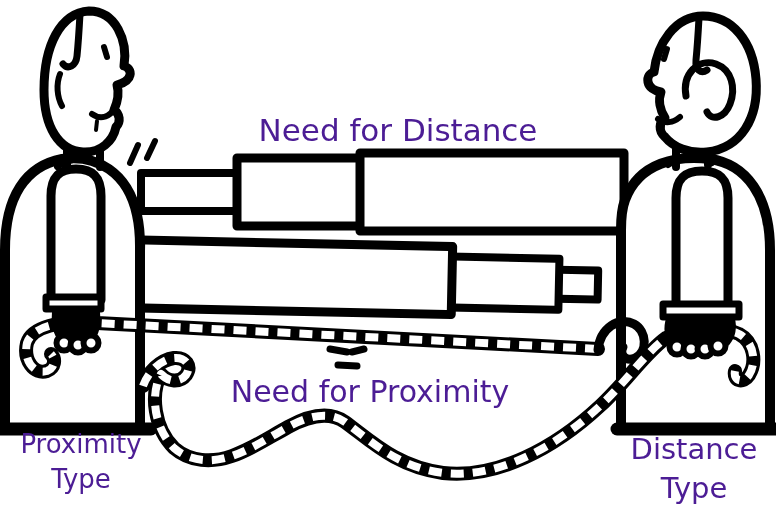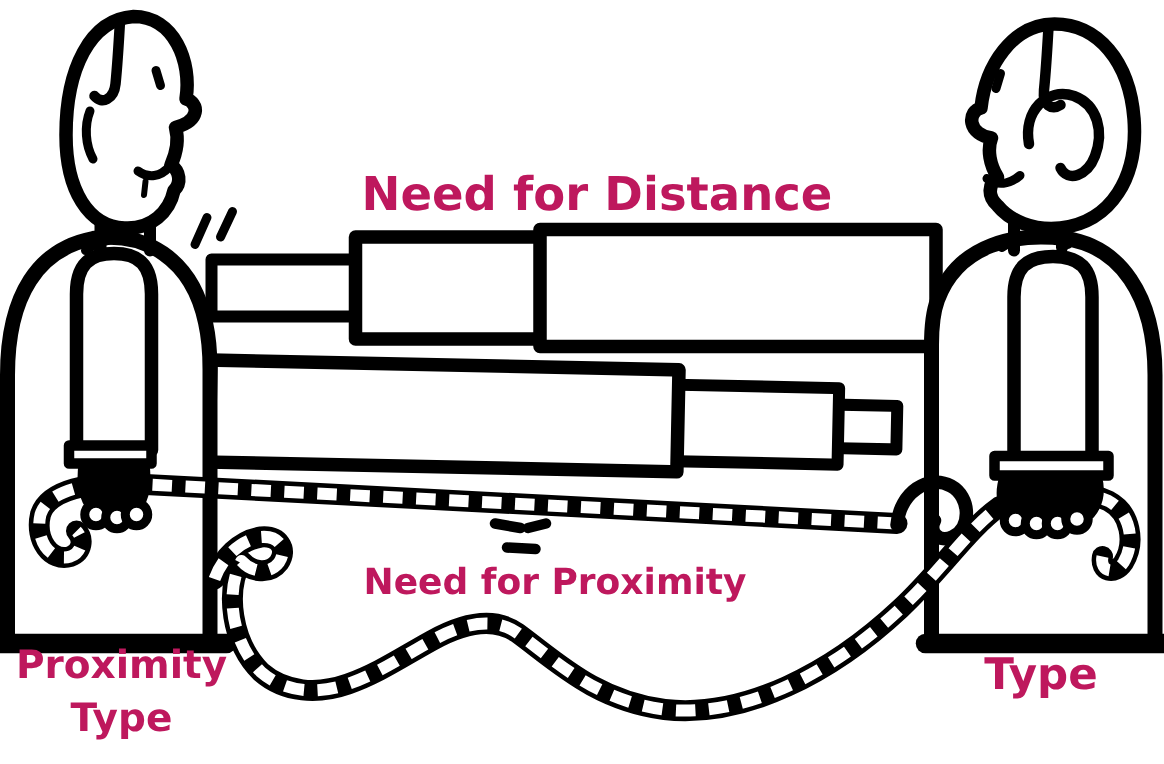--- a/index.html
+++ b/index.html
@@ -6,29 +6,29 @@
   .canvas{
     position:relative;
     width:776px;height:509px;
     background:#ffffff;
     overflow:hidden;
     font-family:"DejaVu Sans", sans-serif;
   }
   .canvas svg{position:absolute;left:0;top:0;}
   .lbl{
     position:absolute;
-    color:#be185d;
-    font-weight:bold;
+    color:#4c1d95;
+    font-weight:normal;
     text-align:center;
     line-height:1.15;
     white-space:nowrap;
   }
   .lbl span{display:block;}
   .lbl-need-distance{left:228px;top:113px;width:340px;font-size:31px;}
-  .lbl-need-proximity{left:200px;top:375px;width:340px;font-size:24px;}
+  .lbl-need-proximity{left:200px;top:375px;width:340px;font-size:30px;}
   .lbl-proximity-type{left:0px;top:427px;width:162px;font-size:26px;line-height:1.33;}
   .lbl-distance-type{left:612px;top:430px;width:164px;font-size:29px;line-height:1.33;}
 </style>
 </head>
 <body>
 
 <div class="canvas">
 
   <svg width="776" height="509" viewBox="0 0 776 509" xmlns="http://www.w3.org/2000/svg">
     <g stroke="#000000" fill="none" stroke-linecap="round" stroke-linejoin="round">
@@ -107,16 +107,17 @@
     </g>
   </svg>
 
   <div class="lbl lbl-need-distance">Need for Distance</div>
   <div class="lbl lbl-need-proximity">Need for Proximity</div>
   <div class="lbl lbl-proximity-type">
     <span>Proximity</span>
     <span>Type</span>
   </div>
   <div class="lbl lbl-distance-type">
+    <span>Distance</span>
     <span>Type</span>
   </div>
 
 </div>
 
 </body></html>

